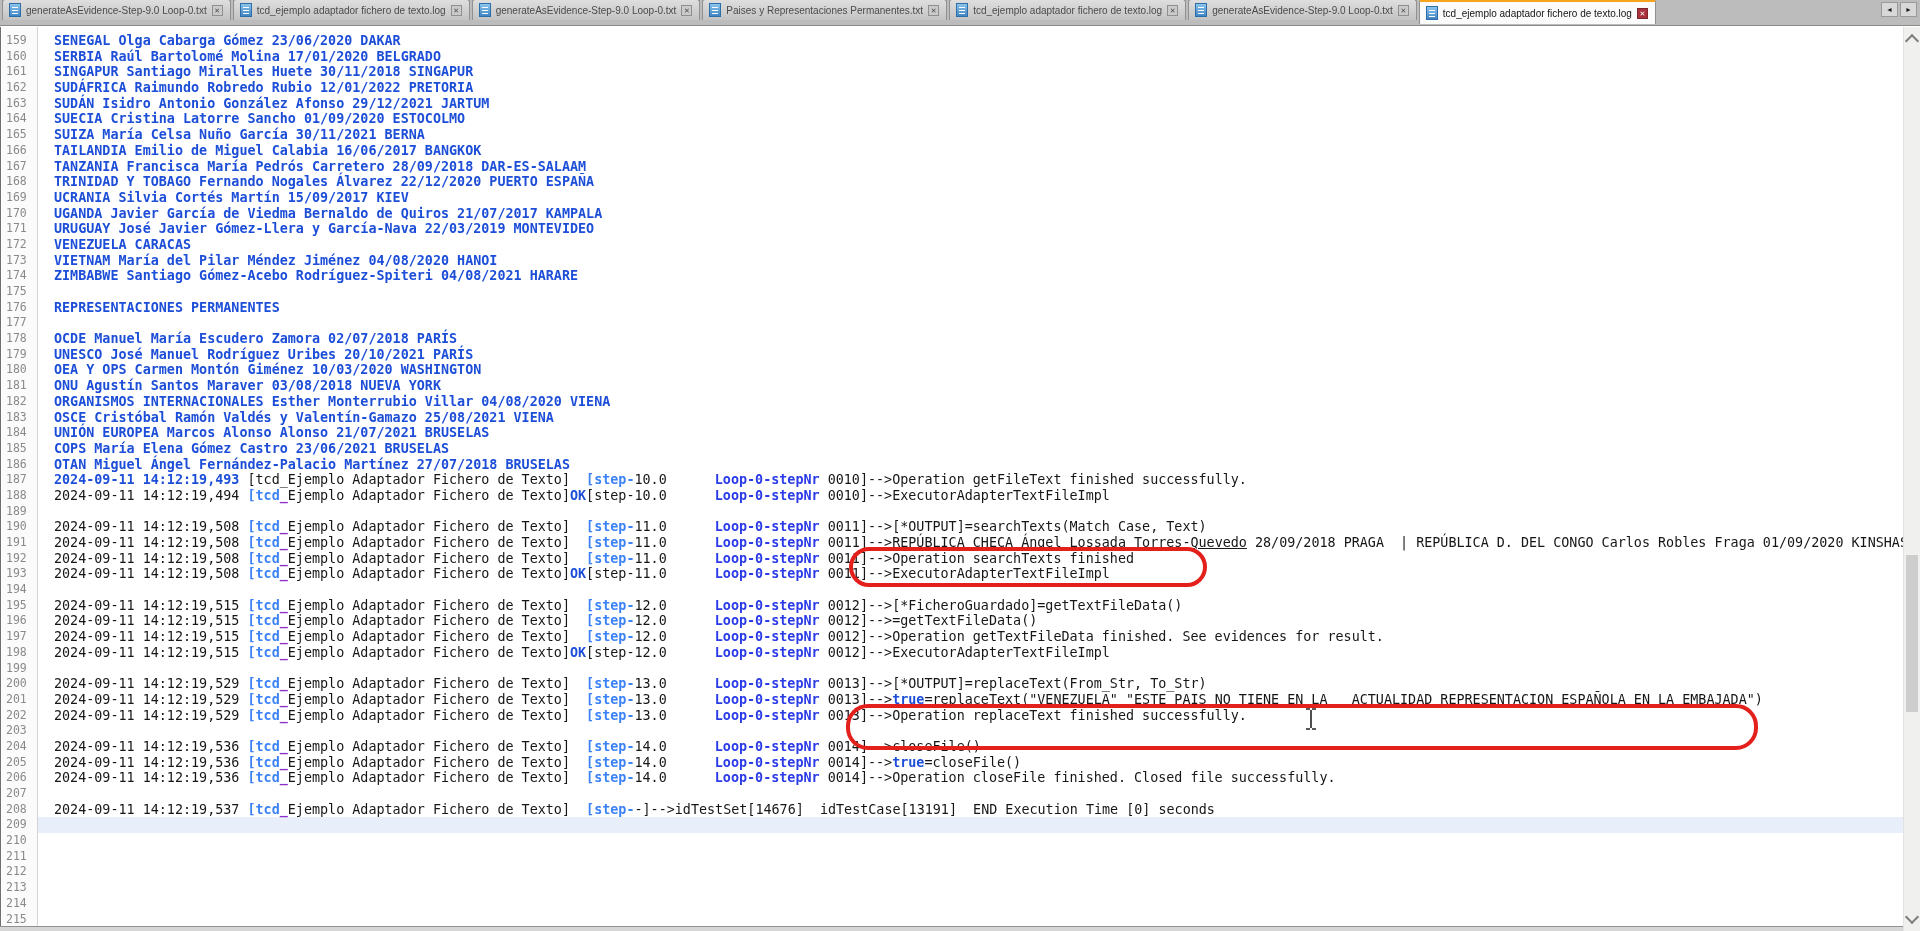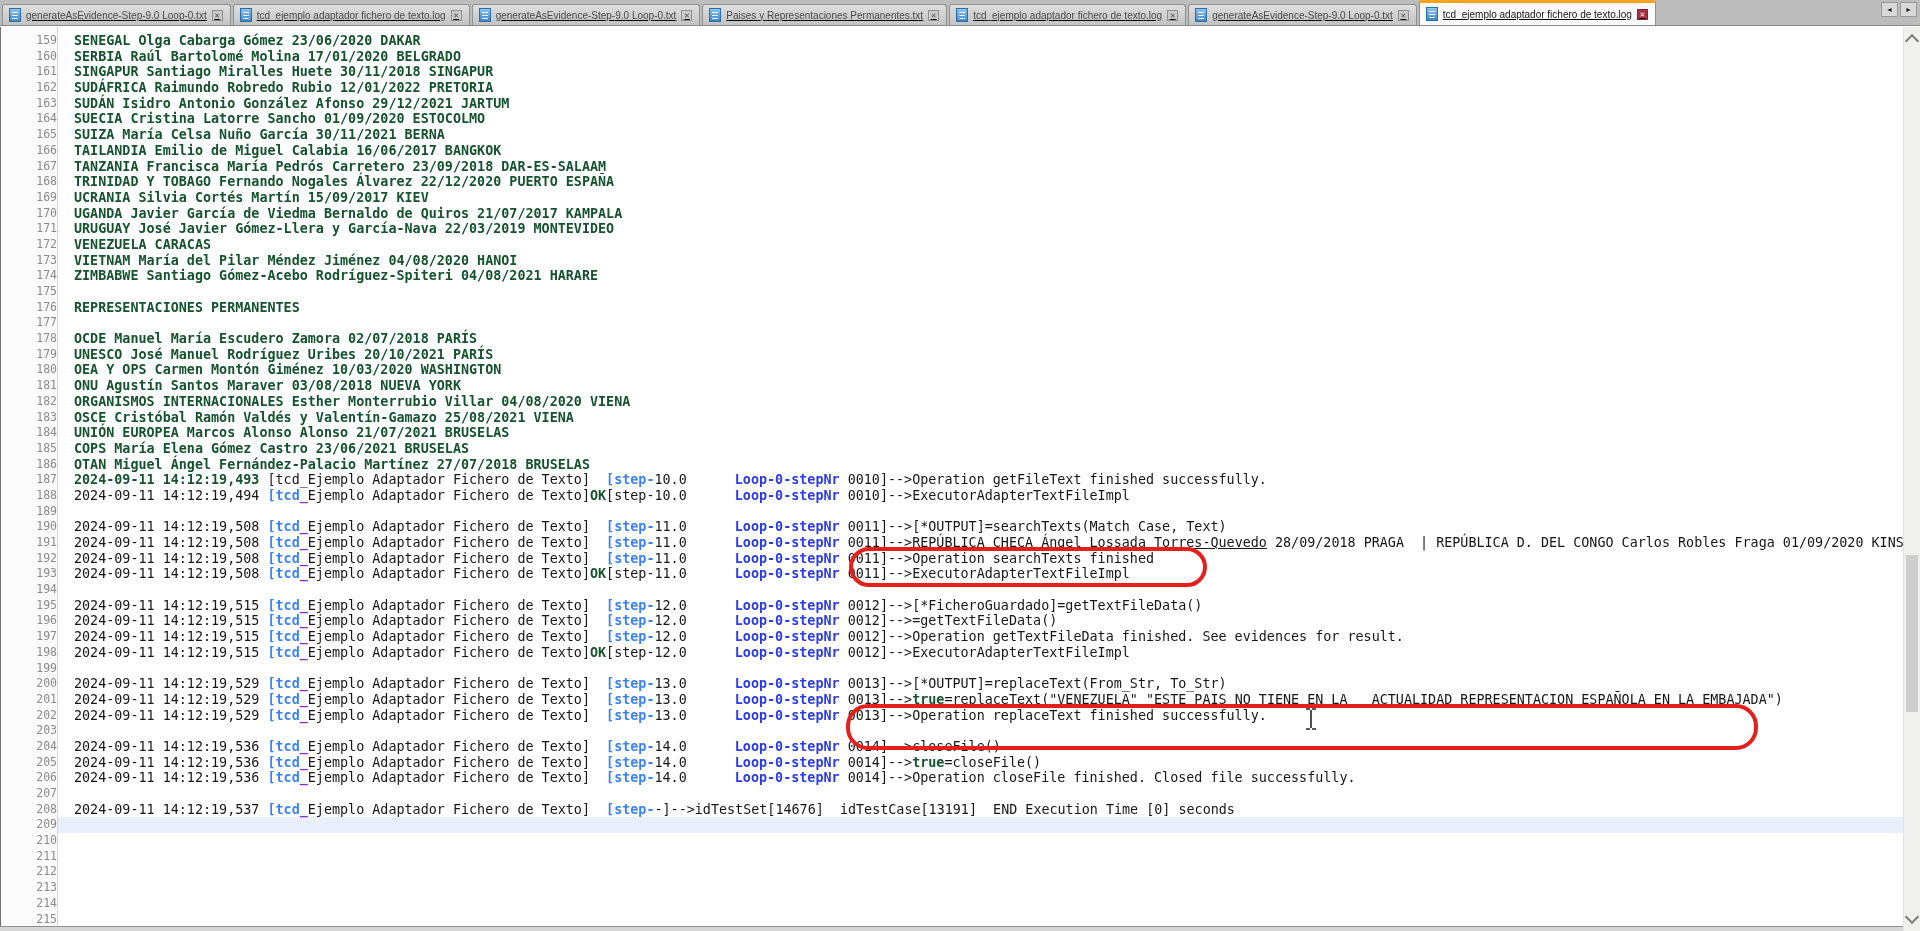--- a/index.html
+++ b/index.html
@@ -2,50 +2,50 @@
 <html><head>
 <meta charset="utf-8">
 <style>
   html,body{margin:0;padding:0;background:#ffffff;}
   body{width:1920px;height:931px;overflow:hidden;font-family:"Liberation Sans",sans-serif;}
   .screen{position:relative;width:1920px;height:931px;background:#ffffff;overflow:hidden;}
 
   
   .tabbar{position:absolute;top:0;left:0;right:0;height:26px;background:#bcbcbc;
           border-bottom:1px solid #8a8a8a;display:flex;align-items:flex-end;box-sizing:border-box;}
-  .tabs{display:flex;align-items:flex-end;height:26px;overflow:hidden;padding-left:2px;text-decoration:underline;}
+  .tabs{display:flex;align-items:flex-start;height:26px;overflow:hidden;padding-left:2px;}
   .tab{display:flex;align-items:center;gap:5px;height:21px;padding:0 7px 0 6px;
        background:linear-gradient(#dedede,#c3c3c3);border:1px solid #909090;border-bottom:none;
        border-radius:3px 3px 0 0;margin-right:2px;font-size:10px;color:#4a4a4a;white-space:nowrap;
        box-sizing:border-box;}
   .tab.active{height:25px;background:#fbfbfb;border-top:3px solid #f9a21b;color:#141414;}
   .ficon{width:12px;height:14px;background:linear-gradient(#8cc4ec,#3f86c4);
          border:1px solid #2d6da8;box-sizing:border-box;flex:0 0 auto;}
   .ficon::after{content:"";display:block;margin:3px 2px 0 2px;height:8px;
          background:repeating-linear-gradient(#ffffff 0 1px,rgba(255,255,255,0) 1px 3px);}
   .tclose{width:11px;height:11px;border:1px solid #8f8f8f;background:#cacaca;color:#4f4f4f;
           font-size:7px;line-height:9px;text-align:center;box-sizing:border-box;flex:0 0 auto;}
   .tab.active .tclose{background:#a8333e;border-color:#7e262f;color:#ffffff;}
   .tab-scroll{margin-left:auto;display:flex;gap:2px;margin-top:2px;margin-right:3px;align-self:flex-start;}
   .tsbtn{width:17px;height:15px;background:#d8d8d8;border:1px solid #9a9a9a;color:#1a1a1a;
          font-size:7px;display:flex;align-items:center;justify-content:center;box-sizing:border-box;}
 
   
   .editor{position:absolute;top:27px;left:0;right:0;bottom:0;background:#ffffff;display:flex;}
-  .gutter{width:58px;flex:0 0 auto;box-sizing:border-box;background:#fbfbfb;
+  .gutter{width:38px;flex:0 0 auto;box-sizing:border-box;background:#fbfbfb;
           border-left:1px solid #6f6f6f;border-right:1px solid #d4d4d4;
-          box-shadow:inset 1px 0 0 #ffffff;padding-top:6px;overflow:hidden;text-align:right;}
+          box-shadow:inset 1px 0 0 #ffffff;padding-top:6px;overflow:hidden;}
   .num{height:15.7px;line-height:15.7px;font-family:"DejaVu Sans Mono",monospace;font-size:11.5px;
        color:#8a8a8a;padding-left:5px;}
   .code{flex:1 1 auto;padding-top:6px;overflow:hidden;position:relative;}
   .line{height:15.7px;line-height:15.7px;font-family:"DejaVu Sans Mono",monospace;font-size:13.4px;
         white-space:pre;padding-left:16px;min-width:100%;box-sizing:border-box;color:#161616;}
   .caret-line{background:#e9eefb;}
   .sk{}
-  .sg{color:#14532d;font-weight:bold;}
+  .sg{color:#1d4ed8;font-weight:bold;}
   .sb{color:#3b82f6;font-weight:bold;}
   .sl{color:#2b3be8;font-weight:bold;margin-left:40px;}
   .sp{color:#8b2fc9;font-weight:bold;}
   .su{text-decoration:underline;}
 
   .hstrip{position:absolute;left:0;right:17px;bottom:0;height:4px;background:#d6d6d6;border-top:1px solid #909090;}
 
   
   .vscroll{width:17px;flex:0 0 auto;background:#f0f0ee;position:relative;box-sizing:border-box;
            display:flex;flex-direction:column;align-items:center;justify-content:space-between;
@@ -178,21 +178,21 @@
       </div>
     <div class="code" id="code">
         <div class="line"><span class="sg">SENEGAL Olga Cabarga Gómez 23/06/2020 DAKAR</span></div>
         <div class="line"><span class="sg">SERBIA Raúl Bartolomé Molina 17/01/2020 BELGRADO</span></div>
         <div class="line"><span class="sg">SINGAPUR Santiago Miralles Huete 30/11/2018 SINGAPUR</span></div>
         <div class="line"><span class="sg">SUDÁFRICA Raimundo Robredo Rubio 12/01/2022 PRETORIA</span></div>
         <div class="line"><span class="sg">SUDÁN Isidro Antonio González Afonso 29/12/2021 JARTUM</span></div>
         <div class="line"><span class="sg">SUECIA Cristina Latorre Sancho 01/09/2020 ESTOCOLMO</span></div>
         <div class="line"><span class="sg">SUIZA María Celsa Nuño García 30/11/2021 BERNA</span></div>
         <div class="line"><span class="sg">TAILANDIA Emilio de Miguel Calabia 16/06/2017 BANGKOK</span></div>
-        <div class="line"><span class="sg">TANZANIA Francisca María Pedrós Carretero 23/09/2018 DAR-ES-SALAAM</span></div>
+        <div class="line"><span class="sg">TANZANIA Francisca María Pedrós Carretero 28/09/2018 DAR-ES-SALAAM</span></div>
         <div class="line"><span class="sg">TRINIDAD Y TOBAGO Fernando Nogales Álvarez 22/12/2020 PUERTO ESPAÑA</span></div>
         <div class="line"><span class="sg">UCRANIA Silvia Cortés Martín 15/09/2017 KIEV</span></div>
         <div class="line"><span class="sg">UGANDA Javier García de Viedma Bernaldo de Quiros 21/07/2017 KAMPALA</span></div>
         <div class="line"><span class="sg">URUGUAY José Javier Gómez-Llera y García-Nava 22/03/2019 MONTEVIDEO</span></div>
         <div class="line"><span class="sg">VENEZUELA CARACAS</span></div>
         <div class="line"><span class="sg">VIETNAM María del Pilar Méndez Jiménez 04/08/2020 HANOI</span></div>
         <div class="line"><span class="sg">ZIMBABWE Santiago Gómez-Acebo Rodríguez-Spiteri 04/08/2021 HARARE</span></div>
         <div class="line"></div>
         <div class="line"><span class="sg">REPRESENTACIONES PERMANENTES</span></div>
         <div class="line"></div>

